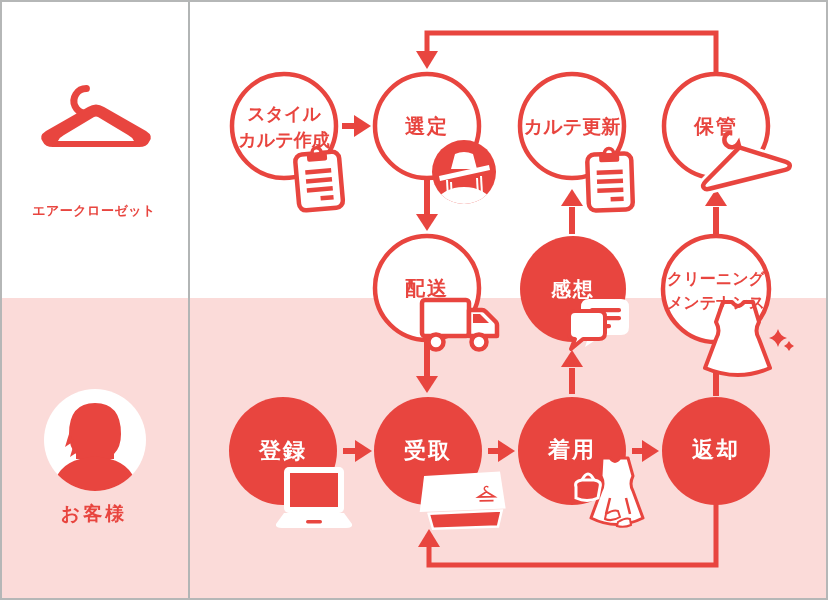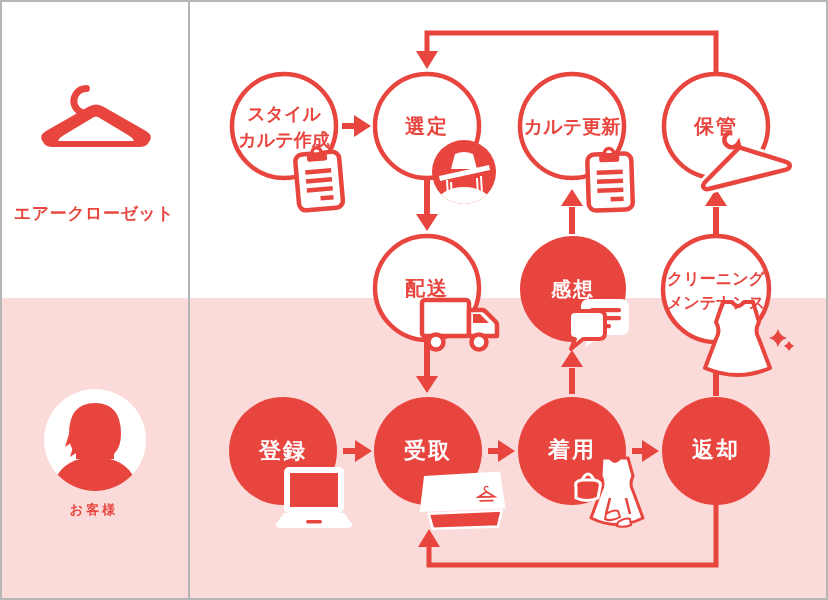--- a/index.html
+++ b/index.html
@@ -6,24 +6,24 @@
   .frame{position:relative;width:828px;height:600px;background:#ffffff;overflow:hidden;
          font-family:"Liberation Sans",sans-serif;}
   .bg-pink{position:absolute;left:0;top:298px;right:0;bottom:0;background:#fbdbd9;}
   .divider{position:absolute;left:188px;top:0;width:2px;height:600px;background:#b2b5b5;}
   .border-overlay{position:absolute;left:0;top:0;right:0;bottom:0;border:2px solid #b5b7b7;pointer-events:none;}
   .sidebar{position:absolute;left:0;top:0;width:188px;height:600px;}
   .logo-svg{position:absolute;left:31px;top:79px;}
   .brand-name{position:absolute;left:0;top:162px;width:188px;text-align:center;color:#e8453f;
               font-family:"Liberation Serif",serif;font-size:27px;letter-spacing:1px;}
   .brand-kana{position:absolute;left:0;top:202px;width:188px;text-align:center;color:#e8453f;
-              font-weight:bold;font-size:17px;letter-spacing:0.5px;}
+              font-weight:bold;font-size:13px;letter-spacing:0.5px;}
   .avatar-svg{position:absolute;left:44px;top:389px;}
   .customer-label{position:absolute;left:0;top:501px;width:188px;text-align:center;color:#e8453f;
-              font-weight:bold;font-size:13px;letter-spacing:3px;}
+              font-weight:bold;font-size:19px;letter-spacing:3px;}
   .diagram{position:absolute;left:0;top:0;}
   .node-outline{fill:#ffffff;stroke:#e8453f;stroke-width:4.5;}
   .node-filled{fill:#e8453f;stroke:none;}
   .loop{stroke:#e8453f;stroke-width:5;fill:none;}
   .shaft{stroke:#e8453f;stroke-width:6;fill:none;}
   .head{fill:#e8453f;stroke:none;}
   text.lbl{font-family:"Liberation Sans",sans-serif;font-weight:bold;text-anchor:middle;}
   .lbl-red{fill:#e8453f;}
   .lbl-white{fill:#ffffff;}
   .wfill{fill:#ffffff;stroke:#e8453f;stroke-width:4.5;stroke-linejoin:round;}

